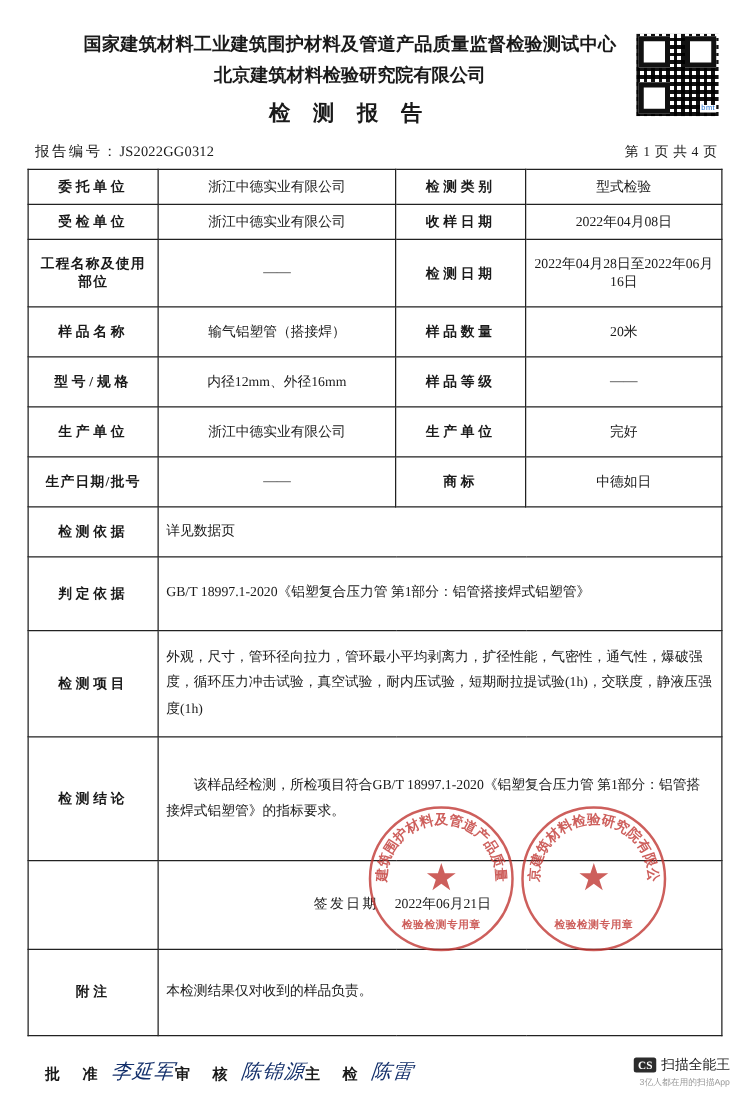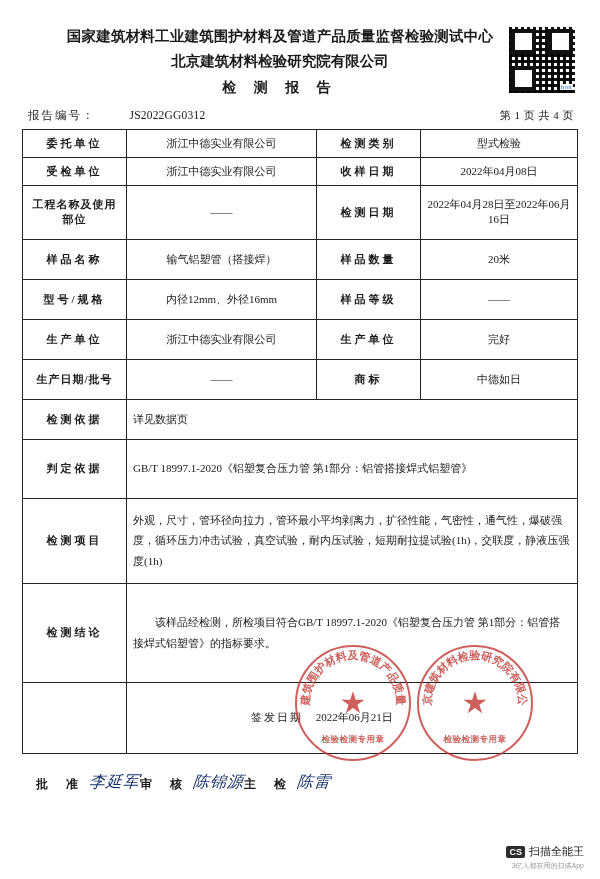--- a/index.html
+++ b/index.html
@@ -72,35 +72,35 @@
     font-weight: bold;
     letter-spacing: .2px;
     line-height: 1.5;
   }
   .hdr-line2 {
     font-size: 14.5px;
     font-weight: bold;
     line-height: 1.8;
   }
   .hdr-line3 {
-    font-size: 14px;
+    font-size: 17px;
     font-weight: bold;
     letter-spacing: 7px;
     line-height: 2.0;
   }
   .meta-row {
     display: flex;
     justify-content: space-between;
     align-items: flex-end;
     font-size: 11.5px;
     margin: 6px 4px 6px 6px;
   }
   .meta-left { letter-spacing: .5px; }
   .meta-left .label { font-weight: normal; letter-spacing: 2px; margin-top: 24px; }
-  .meta-left .val { font-family: "Liberation Serif", serif; letter-spacing: .2px; margin-left: 34px; }
+  .meta-left .val { font-family: "Liberation Serif", serif; letter-spacing: .2px; }
   .meta-right { font-size: 11px; letter-spacing: .5px; }
 
   table.main {
     width: 100%;
     border-collapse: collapse;
     table-layout: fixed;
     font-size: 11px;
     border-radius: 14px;
   }
   table.main td {
@@ -214,20 +214,21 @@
     font-size: 11px;
     color: #222;
   }
   .footer .cs {
     background: #2c2c2c;
     color: #fff;
     font-size: 9px;
     font-weight: bold;
     padding: 1px 3px;
     border-radius: 2px;
+    font-family: Liberation Serif, serif;
   }
   .footer .f2 {
     font-size: 7px;
     color: #999;
     margin-top: 2px;
   }
 </style>
 </head>
 <body>
 
@@ -316,20 +317,24 @@
       <tr>
         <td class="lbl">检测结论</td>
         <td class="val-l indent cell-concl" colspan="3">该样品经检测，所检项目符合GB/T 18997.1-2020《铝塑复合压力管 第1部分：铝管搭接焊式铝塑管》的指标要求。</td>
       </tr>
       <tr>
         <td class="lbl">&nbsp;</td>
         <td class="val-l cell-sign" colspan="3">
           <span style="margin-left:118px; letter-spacing:2px;">签发日期</span>
           <span style="margin-left:10px;">2022年06月21日</span>
         </td>
+      </tr>
+      <tr>
+        <td class="lbl">附注</td>
+        <td class="val-l cell-note" colspan="3">本检测结果仅对收到的样品负责。</td>
       </tr>
     </tbody>
   </table>
 
   <div class="stamp-area">
     <div class="stamp s1">
       <svg class="arc" viewBox="0 0 112 112">
         <defs>
             <path id="arc1" d="M 12,56 A 44,44 0 1 1 100,56"></path>
           </defs>

